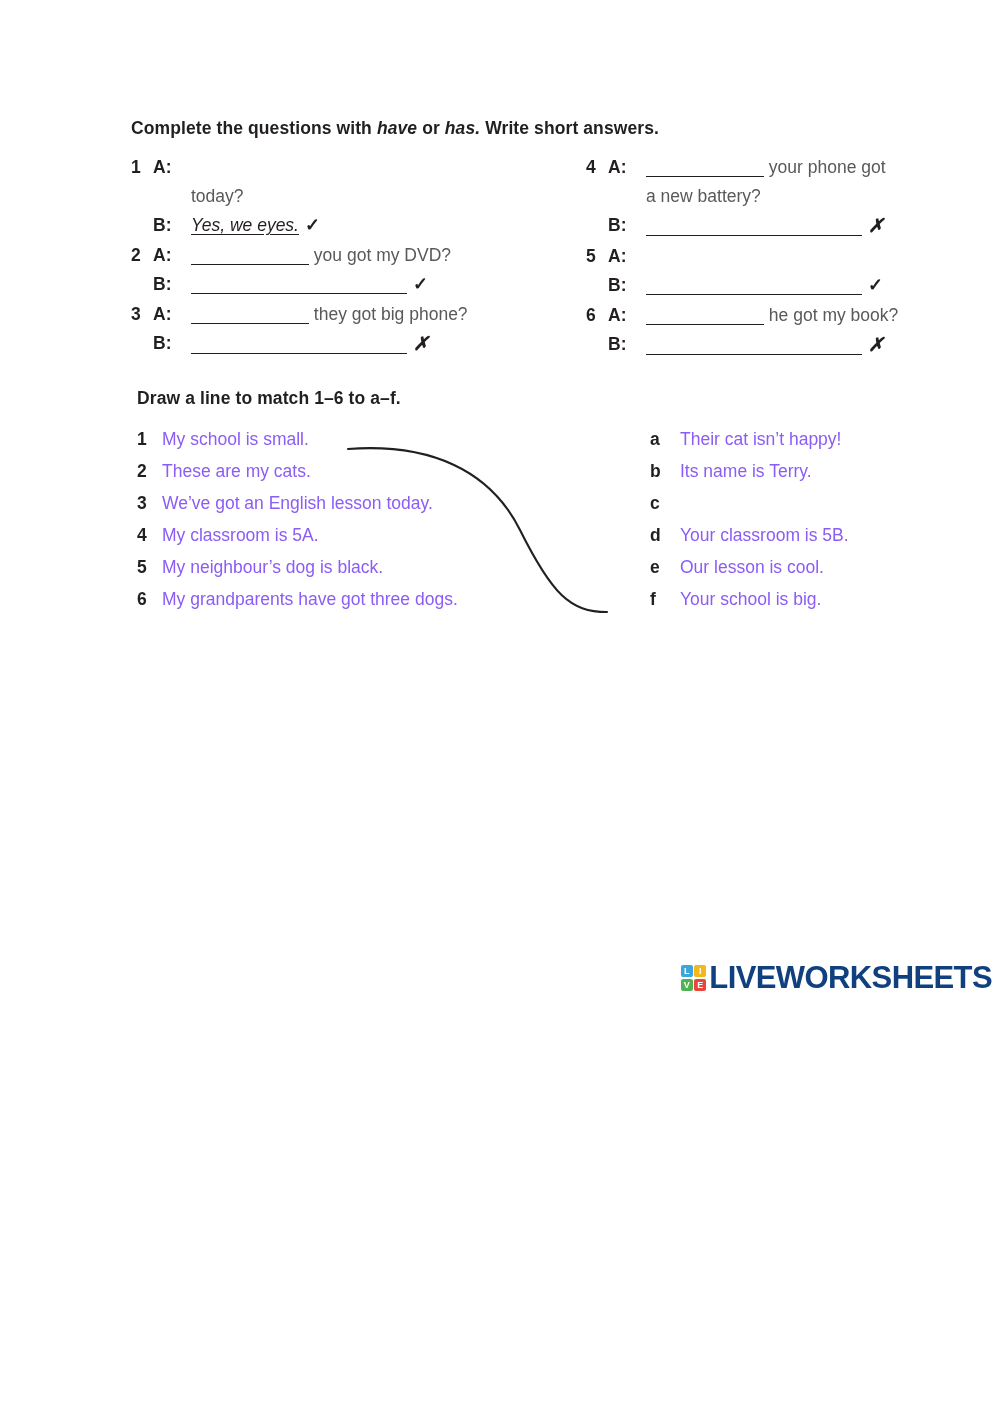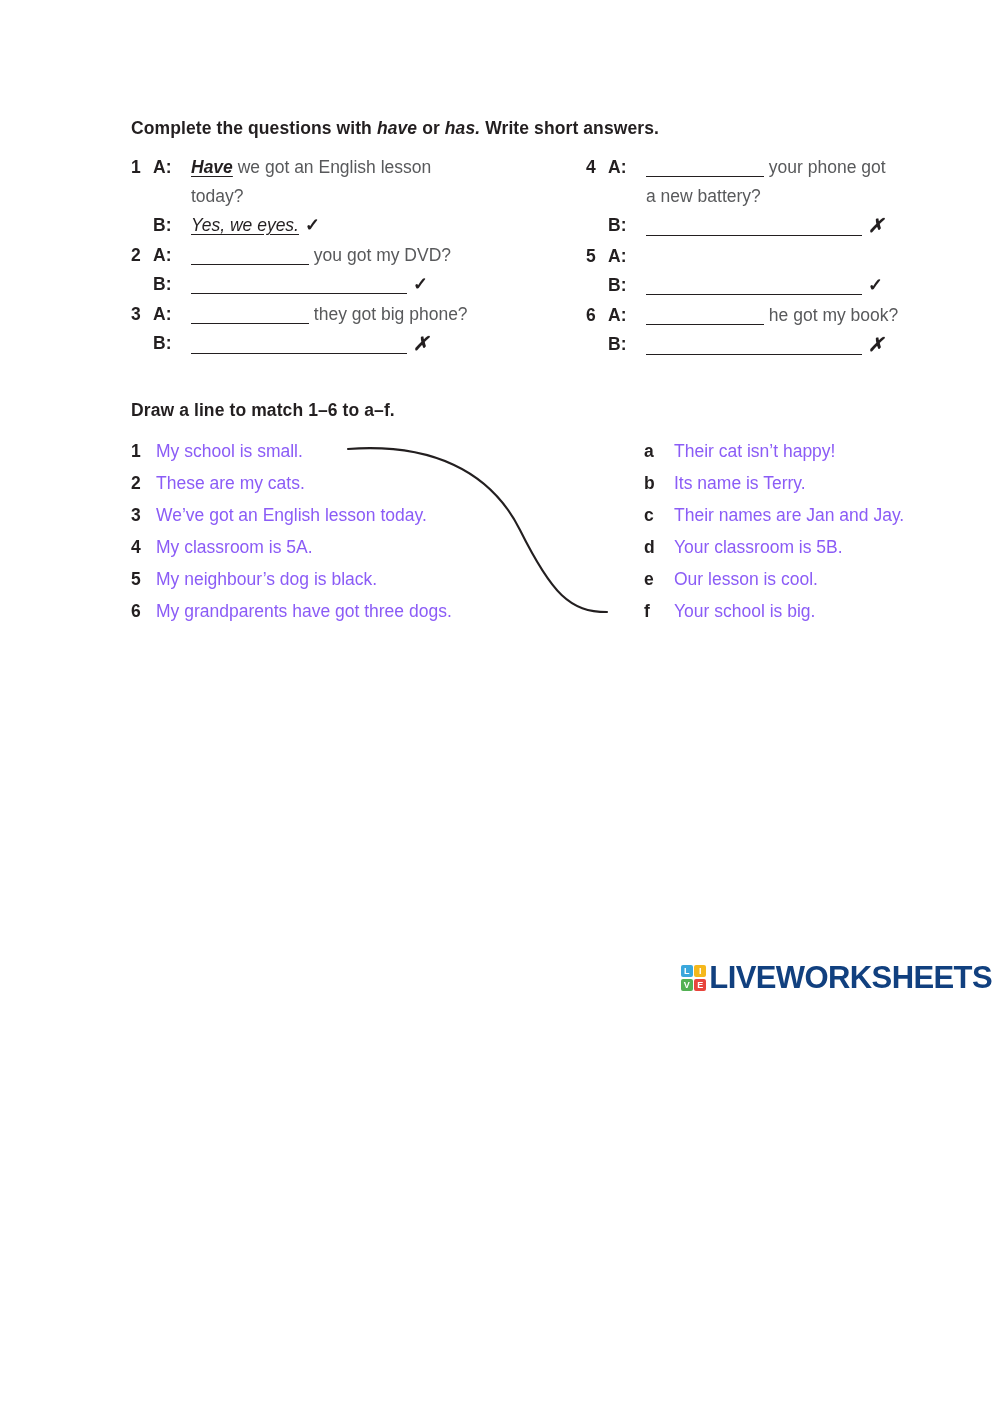--- a/index.html
+++ b/index.html
@@ -18,21 +18,21 @@
     background: #ffffff;
     overflow: hidden;
   }
 
   
   .exercise {
     position: absolute;
     left: 131px;
   }
   #exercise-1 { top: 118px; width: 840px; }
-  #exercise-2 { top: 400px; width: 840px; }
+  #exercise-2 { top: 388px; width: 840px; margin-left: 6px; }
 
   .ex-heading {
     font-size: 17.5px;
     font-weight: bold;
     color: #231f20;
     letter-spacing: 0.1px;
     margin: 0 0 14px 0;
     white-space: nowrap;
   }
   .ex-heading em {
@@ -187,21 +187,20 @@
     <h2 class="ex-heading"><span>Complete the questions with </span><em>have</em><span> or </span><em>has.</em><span> Write short answers.</span></h2>
 
     <div class="cols">
 
       <div class="col-left">
 
         <div class="qa-item">
           <div class="qa-line">
             <span class="qa-num">1</span>
             <span class="qa-spk">A:</span>
-            <span class="qa-body"><span class="filled">Have</span><span> we got an English lesson</span></span>
           </div>
           <div class="qa-line">
             <span class="qa-num"></span>
             <span class="qa-spk"></span>
             <span class="qa-body">today?</span>
           </div>
           <div class="qa-line">
             <span class="qa-num"></span>
             <span class="qa-spk">B:</span>
             <span class="qa-body"><span class="filled-ans">Yes, we eyes.</span><span class="mark">✓</span></span>
@@ -320,21 +319,20 @@
         <div class="match-row">
           <span class="match-key right-key">a</span>
           <span class="match-text">Their cat isn’t happy!</span>
         </div>
         <div class="match-row">
           <span class="match-key right-key">b</span>
           <span class="match-text">Its name is Terry.</span>
         </div>
         <div class="match-row">
           <span class="match-key right-key">c</span>
-          <span class="match-text">Their names are Jan and Jay.</span>
         </div>
         <div class="match-row">
           <span class="match-key right-key">d</span>
           <span class="match-text">Your classroom is 5B.</span>
         </div>
         <div class="match-row">
           <span class="match-key right-key">e</span>
           <span class="match-text">Our lesson is cool.</span>
         </div>
         <div class="match-row">

